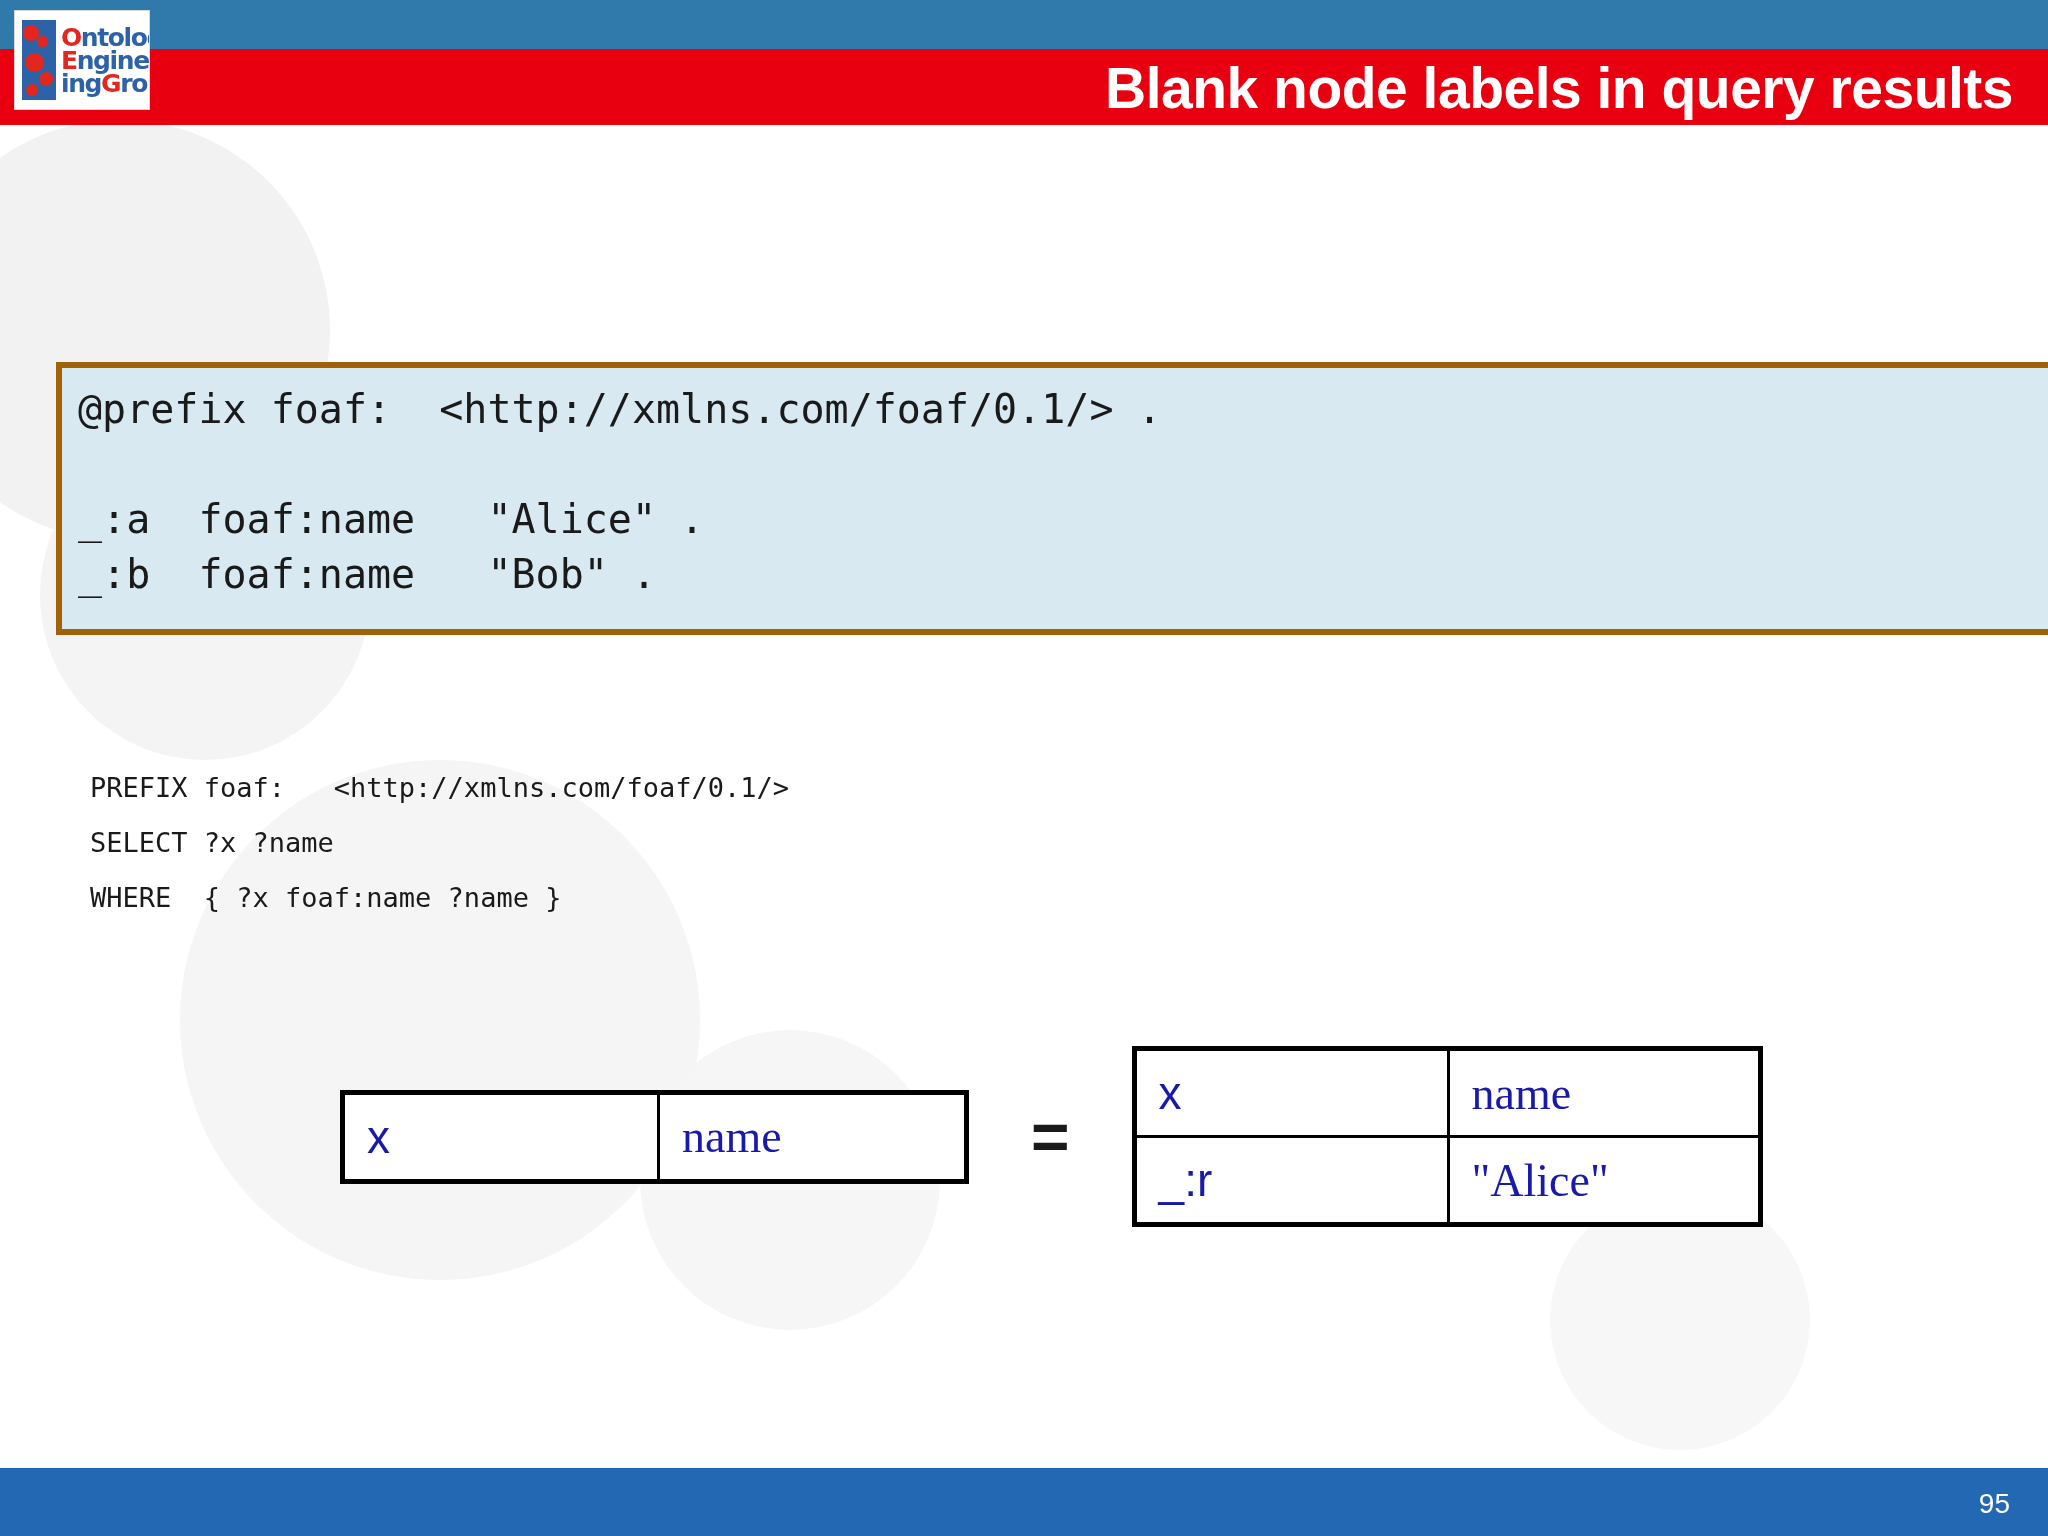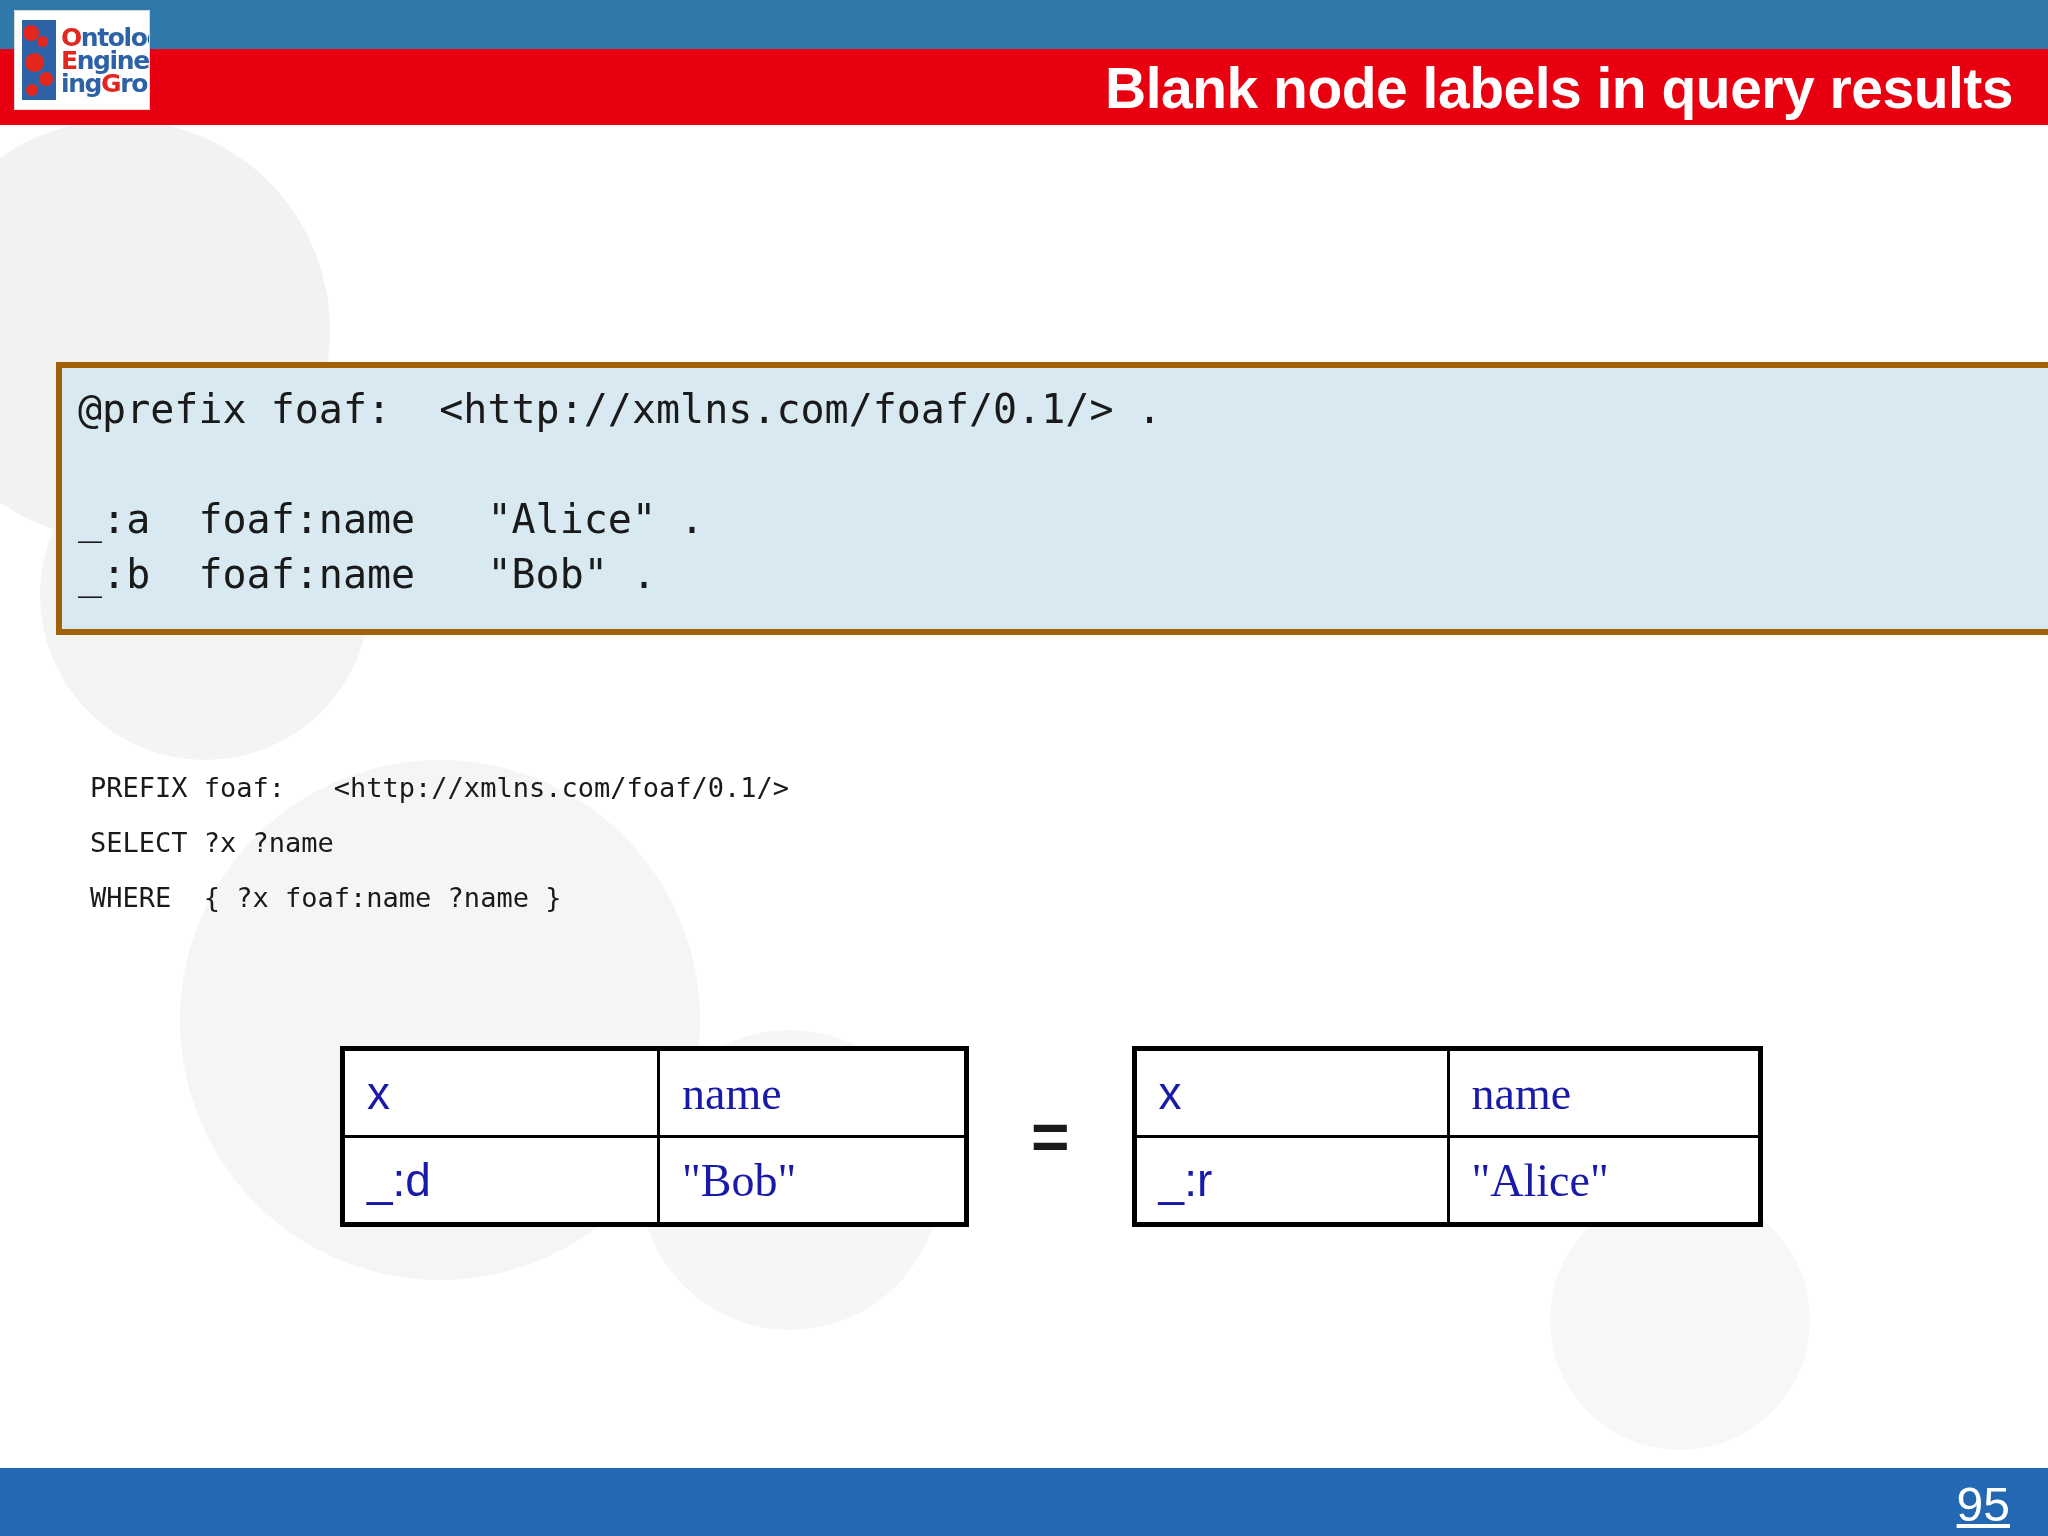--- a/index.html
+++ b/index.html
@@ -165,25 +165,24 @@
   
   .footer-bar {
     position: absolute;
     left: 0; bottom: 0;
     width: 2048px; height: 68px;
     background: #2268b2;
   }
   .page-num {
     position: absolute;
     right: 38px;
-    bottom: 4px;
+    bottom: 16px;
     color: #ffffff;
-    font-size: 48px;
-    font-family: "Liberation Sans", sans-serif;
-    text-decoration: underline;
+    font-size: 28px;
+    font-family: "Liberation Sans", sans-serif;
   }
 </style>
 </head>
 <body>
 
 <div class="watermark wm1"></div>
 <div class="watermark wm2"></div>
 <div class="watermark wm3"></div>
 <div class="watermark wm4"></div>
 <div class="watermark wm5"></div>
@@ -219,24 +218,20 @@
 WHERE  { ?x foaf:name ?name }</div>
 
 <div class="results">
 
   <table class="res t1">
     <tbody>
       <tr>
         <td class="c-var">x</td>
         <td class="c-name">name</td>
       </tr>
-      <tr>
-        <td class="c-var">_:d</td>
-        <td class="c-name">"Bob"</td>
-      </tr>
     </tbody>
   </table>
 
   <div class="eq-sign">=</div>
 
   <table class="res t2">
     <tbody>
       <tr>
         <td class="c-var">x</td>
         <td class="c-name">name</td>

